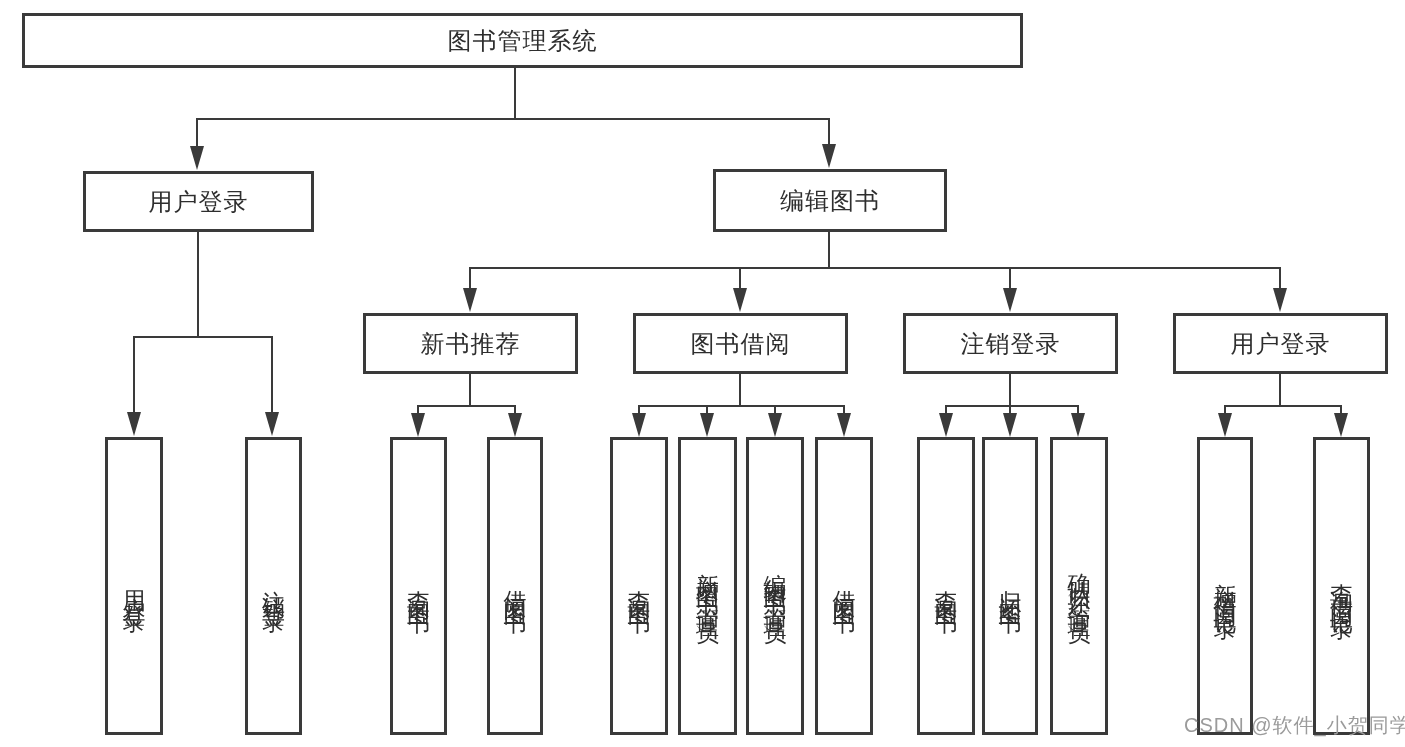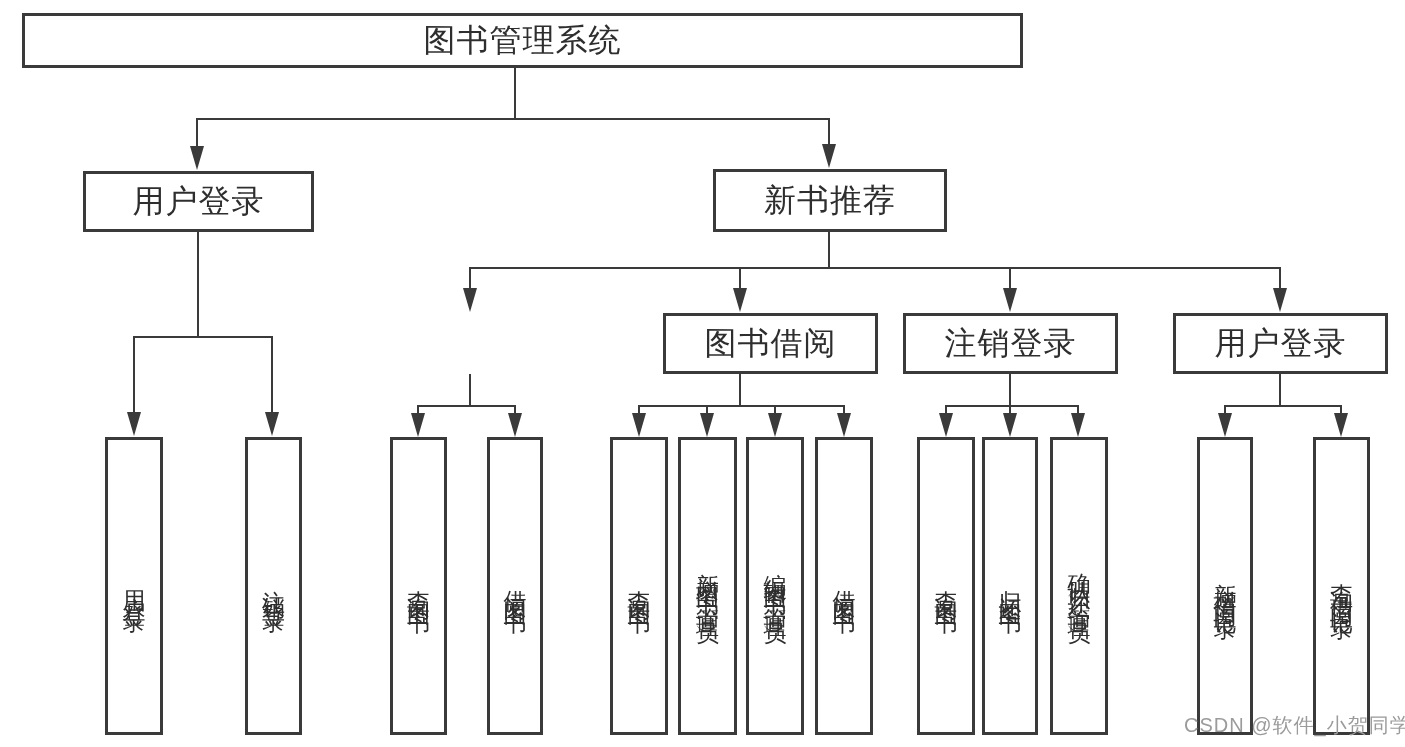--- a/index.html
+++ b/index.html
@@ -14,21 +14,21 @@
   .box{
     position:absolute;
     background:#ffffff;
     border:3px solid #3a3a3a;
     box-sizing:border-box;
     display:flex;
     align-items:center;
     justify-content:center;
   }
   .hlabel{
-    font-size:32px;
+    font-size:24px;
     letter-spacing:1px;
     white-space:nowrap;
     text-align:right;
   }
   .vtext{
     writing-mode:vertical-rl;
     text-orientation:mixed;
     font-size:23px;
     letter-spacing:7px;
     line-height:1;
@@ -54,24 +54,25 @@
 </style>
 </head>
 <body>
 
 <div id="canvas">
 
   <div class="box hlabel" style="left:22px;top:13px;width:1001px;height:55px;">图书管理系统</div>
 
   <div class="box hlabel" style="left:83px;top:171px;width:231px;height:61px;">用户登录</div>
 
-  <div class="box hlabel" style="left:713px;top:169px;width:234px;height:63px;">新书推荐</div>
+  <div class="box hlabel" style="left:713px;top:169px;width:234px;height:63px;">编辑图书</div>
 
+  <div class="box hlabel" style="left:363px;top:313px;width:215px;height:61px;">新书推荐</div>
 
-  <div class="box hlabel" style="left:663px;top:313px;width:215px;height:61px;">图书借阅</div>
+  <div class="box hlabel" style="left:633px;top:313px;width:215px;height:61px;">图书借阅</div>
 
   <div class="box hlabel" style="left:903px;top:313px;width:215px;height:61px;">注销登录</div>
 
   <div class="box hlabel" style="left:1173px;top:313px;width:215px;height:61px;">用户登录</div>
 
   <div class="box" style="left:105px;top:437px;width:58px;height:298px;">
     <span class="vtext">用户登录</span>
   </div>
   <div class="box" style="left:245px;top:437px;width:57px;height:298px;">
     <span class="vtext">注销登录</span>

